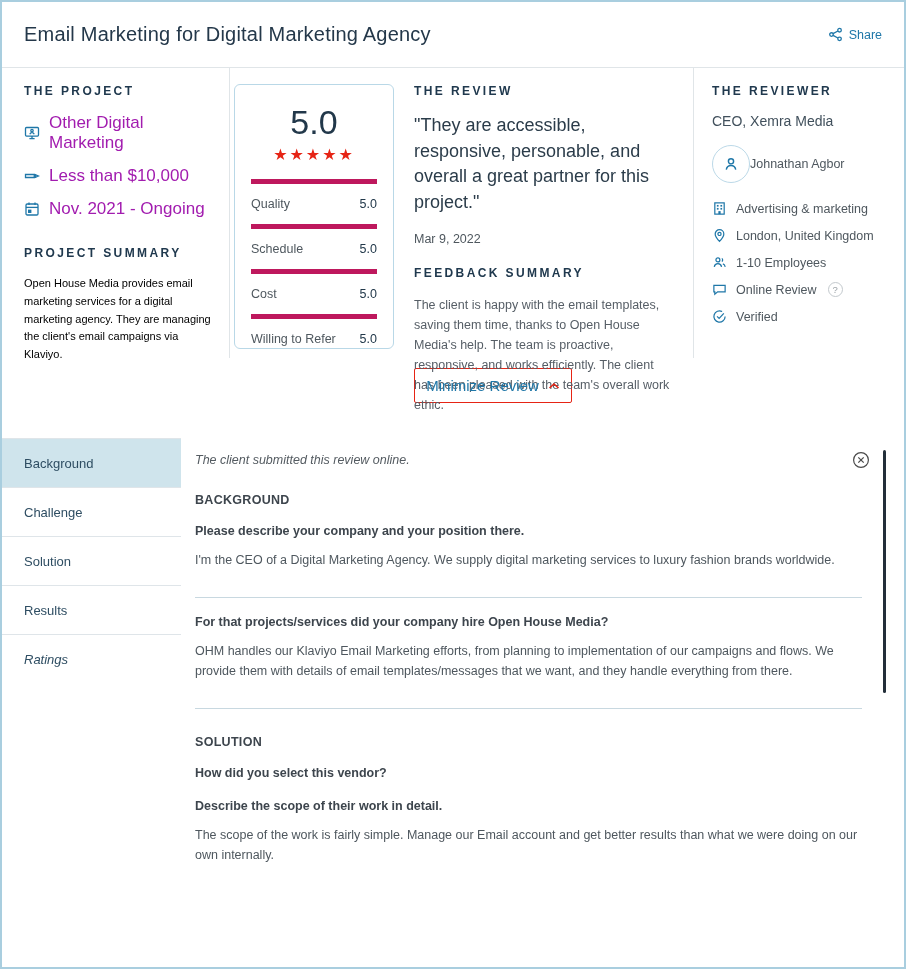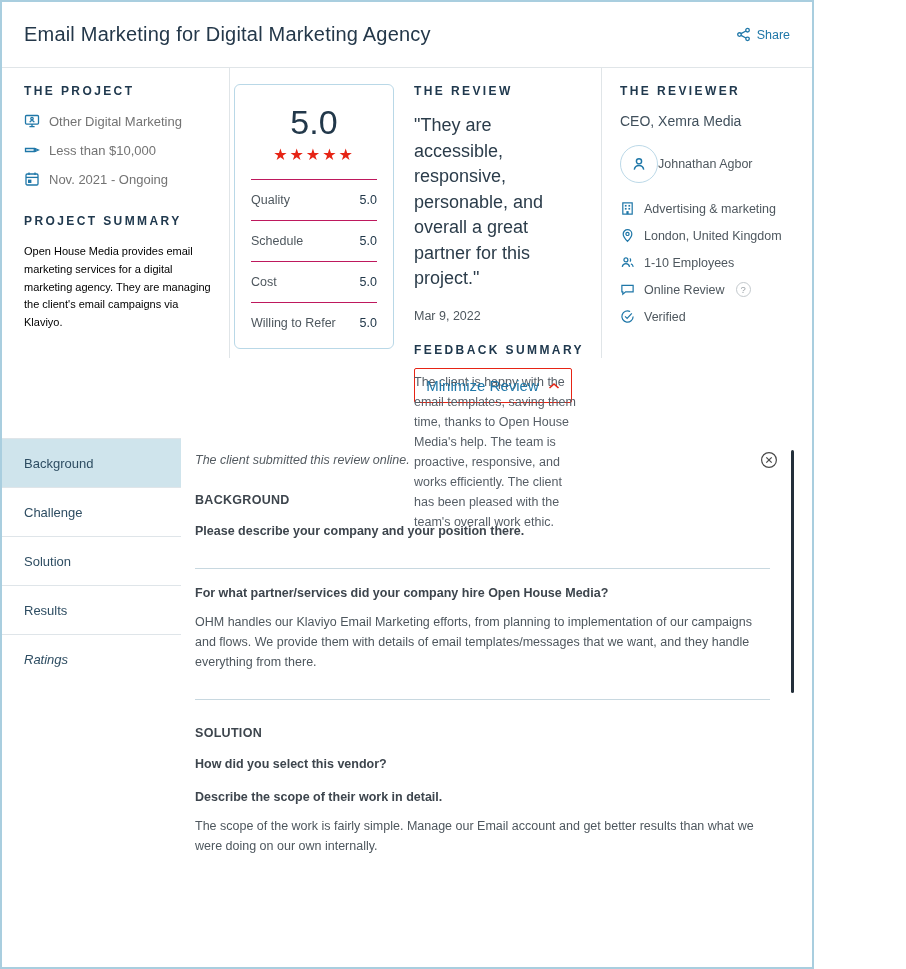--- a/index.html
+++ b/index.html
@@ -1,36 +1,36 @@
 <!DOCTYPE html>
 <html><head>
 <meta charset="utf-8">
 <style>
   * { margin:0; padding:0; box-sizing:border-box; }
   body { background:#fff; font-family:"Liberation Sans", sans-serif; }
-  .page { width:814px; height:969px; border:2px solid #a9cedf; background:#fff; position:relative; overflow:hidden; }
+  .page { width:906px; height:969px; border:2px solid #a9cedf; background:#fff; position:relative; overflow:hidden; }
 
   
   .hdr { height:66px; display:flex; align-items:center; justify-content:space-between; padding:0 22px; border-bottom:1px solid #e0e5e8; }
   .hdr-title { font-size:20px; color:#24384a; font-weight:500; letter-spacing:.2px; }
   .share-btn { display:flex; align-items:center; gap:6px; color:#1f77a8; font-size:12.5px; cursor:pointer; }
 
   
   .top { display:flex; height:290px; }
   .sec-heading { font-size:12px; font-weight:700; letter-spacing:2.4px; color:#20394e; margin-bottom:15px; }
   .col-project { width:228px; padding:16px 16px 0 22px; border-right:1px solid #e0e5e8; }
-  .proj-item { display:flex; align-items:center; gap:9px; margin-bottom:13px; font-size:13px; color:#737373; }
+  .proj-item { display:flex; align-items:center; gap:9px; margin-bottom:13px; font-size:17px; color:#a21caf; }
   .summary-heading { margin-top:27px; }
   .summary-text { font-size:11px; color:#000000; line-height:1.62; }
 
   .col-middle { flex:1; display:flex; padding:16px 0 0 4px; }
   .rating-card { width:160px; height:265px; border:1px solid #b9d8e7; border-radius:6px; padding:14px 16px 0; flex-shrink:0; }
   .overall { font-size:34px; color:#22384a; text-align:center; margin-top:4px; }
   .stars { color:#e62415; text-align:center; font-size:16px; letter-spacing:2px; margin:3px 0 15px; }
-  .rating-row { display:flex; justify-content:space-between; align-items:center; border-top:1px solid #be185d; padding:13px 0; font-size:12.5px; color:#4e575e; }
+  .rating-row { display:flex; justify-content:space-between; align-items:center; border-top:5px solid #be185d; padding:13px 0; font-size:12.5px; color:#4e575e; }
   .rating-row .val { color:#22384a; }
 
   .review-col { flex:1; padding:0 16px 0 20px; }
   .quote { font-size:18px; color:#2b3c4a; line-height:1.42; margin-top:10px; }
   .review-date { font-size:12.5px; color:#4e575e; margin:17px 0 20px; }
   .feedback-text { font-size:12.5px; color:#565e66; line-height:1.6; }
 
   .col-reviewer { width:211px; border-left:1px solid #e0e5e8; padding:16px 0 0 18px; }
   .reviewer-role { font-size:14px; color:#41505c; margin-bottom:16px; }
   .avatar-row { display:flex; align-items:center; margin-bottom:18px; }
@@ -246,23 +246,24 @@
       <span class="close-btn">
         <svg width="18" height="18" viewBox="0 0 18 18" fill="none" stroke="#4a4a4a" stroke-width="1.2">
           <circle cx="9" cy="9" r="7.4"></circle>
             <line x1="6.3" y1="6.3" x2="11.7" y2="11.7"></line>
             <line x1="11.7" y1="6.3" x2="6.3" y2="11.7"></line>
         </svg>
       </span>
 
       <div class="qa-heading">BACKGROUND</div>
       <div class="q">Please describe your company and your position there.</div>
+      <div class="a">I'm the CEO of a Digital Marketing Agency. We supply digital marketing services to luxury fashion brands worldwide.</div>
       <hr class="divider">
 
-      <div class="q">For what partner/services did your company hire Open House Media?</div>
+      <div class="q">For that projects/services did your company hire Open House Media?</div>
       <div class="a">OHM handles our Klaviyo Email Marketing efforts, from planning to implementation of our campaigns and flows. We provide them with details of email templates/messages that we want, and they handle everything from there.</div>
       <hr class="divider">
 
       <div class="qa-heading">SOLUTION</div>
       <div class="q">How did you select this vendor?</div>
       <div class="q">Describe the scope of their work in detail.</div>
       <div class="a">The scope of the work is fairly simple. Manage our Email account and get better results than what we were doing on our own internally.</div>
 
       <div class="scroll-thumb"></div>
     </div>

